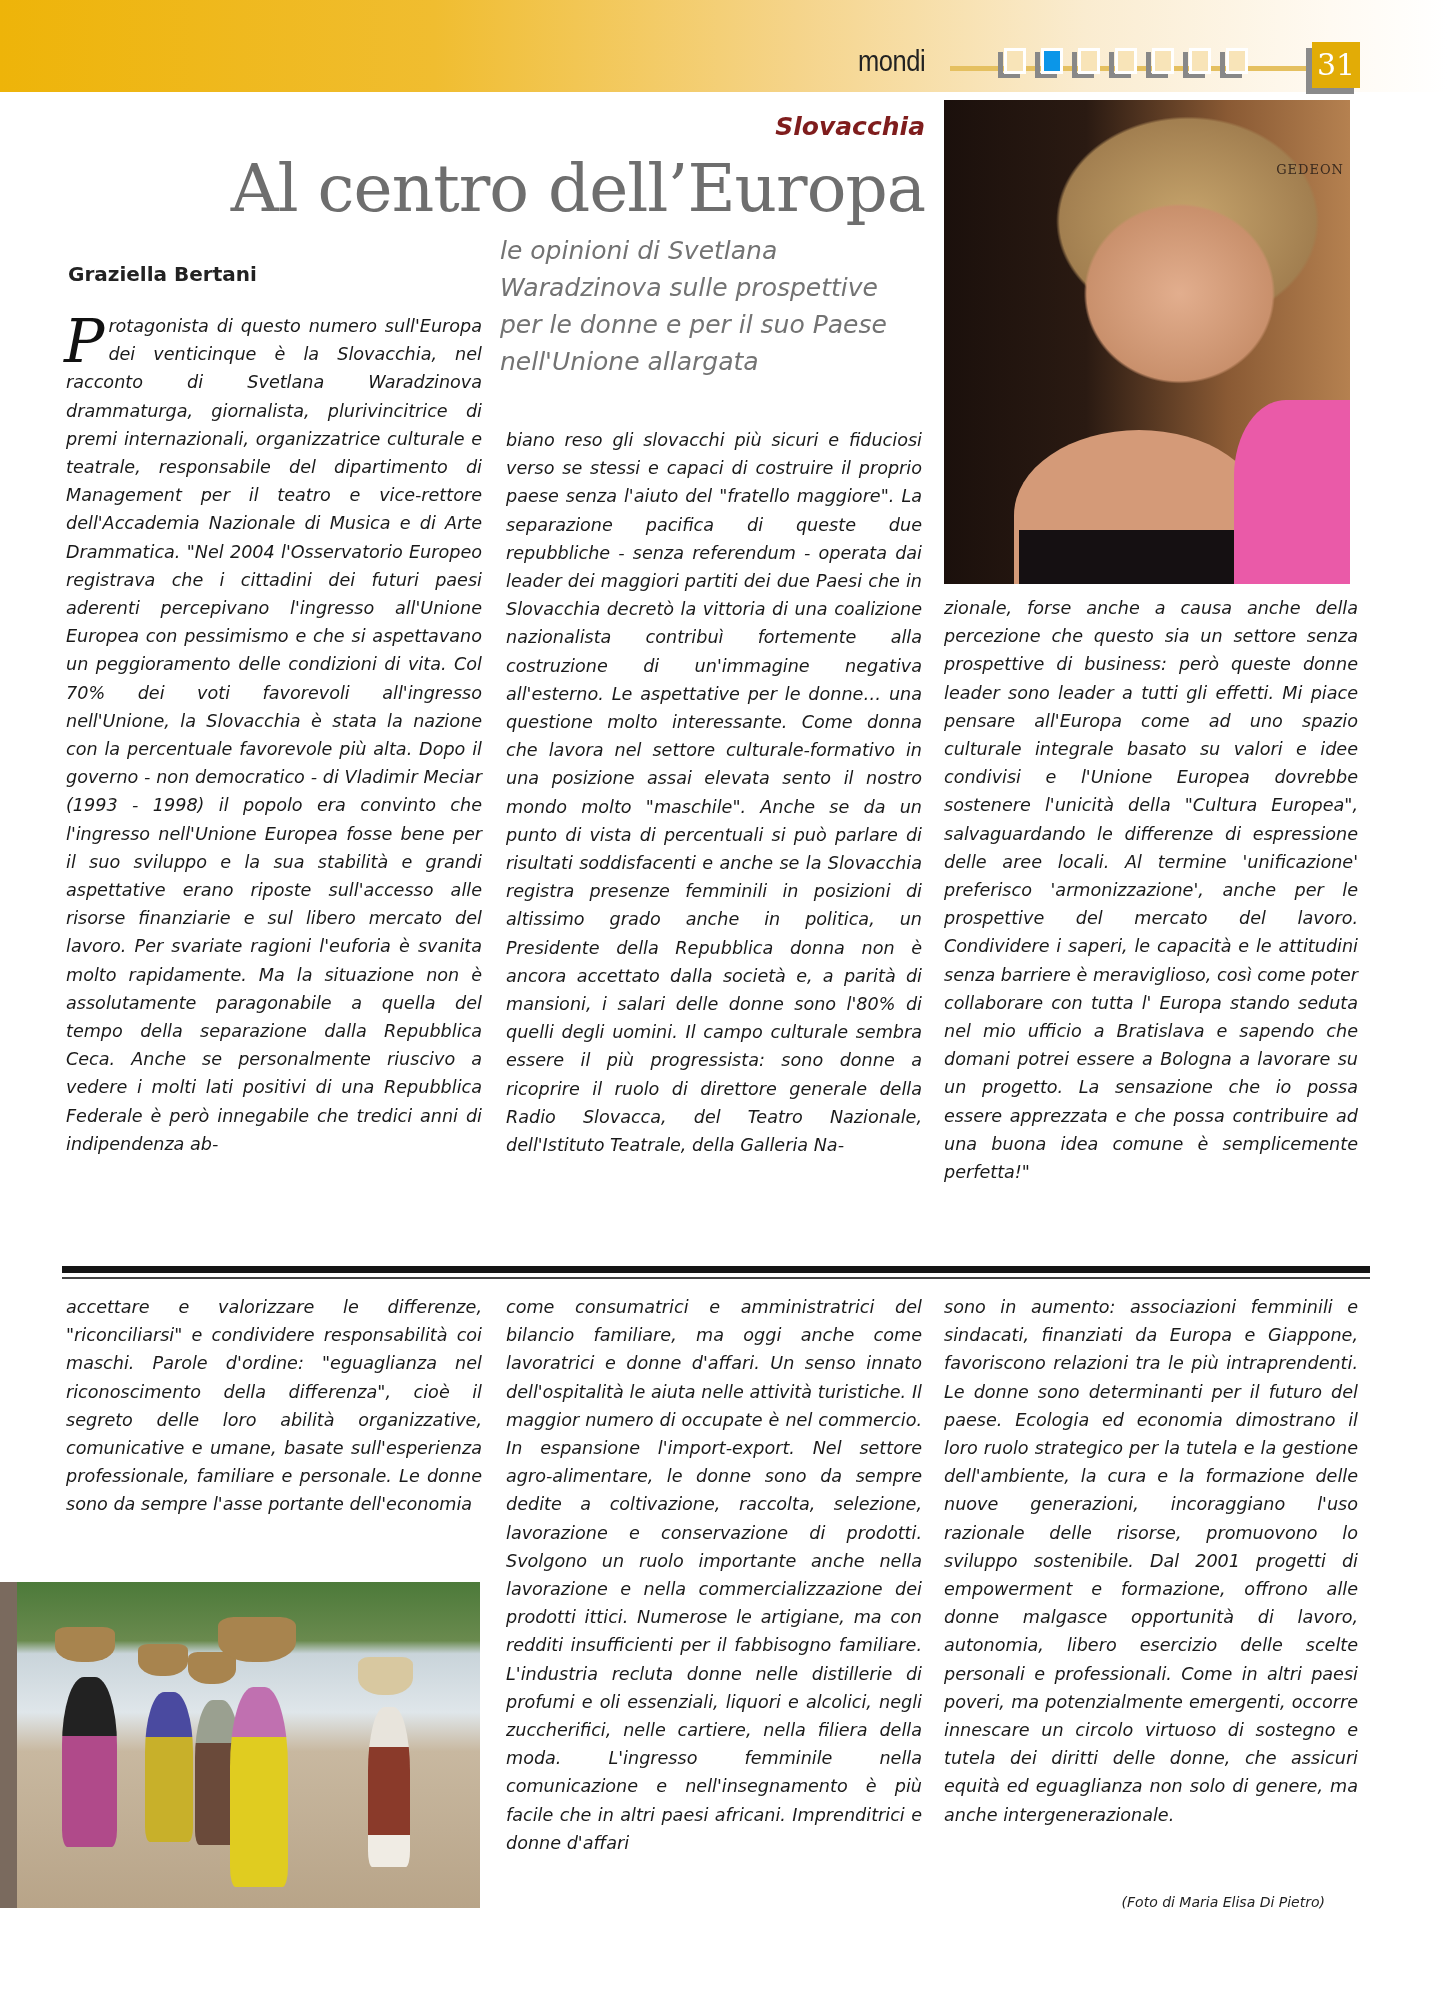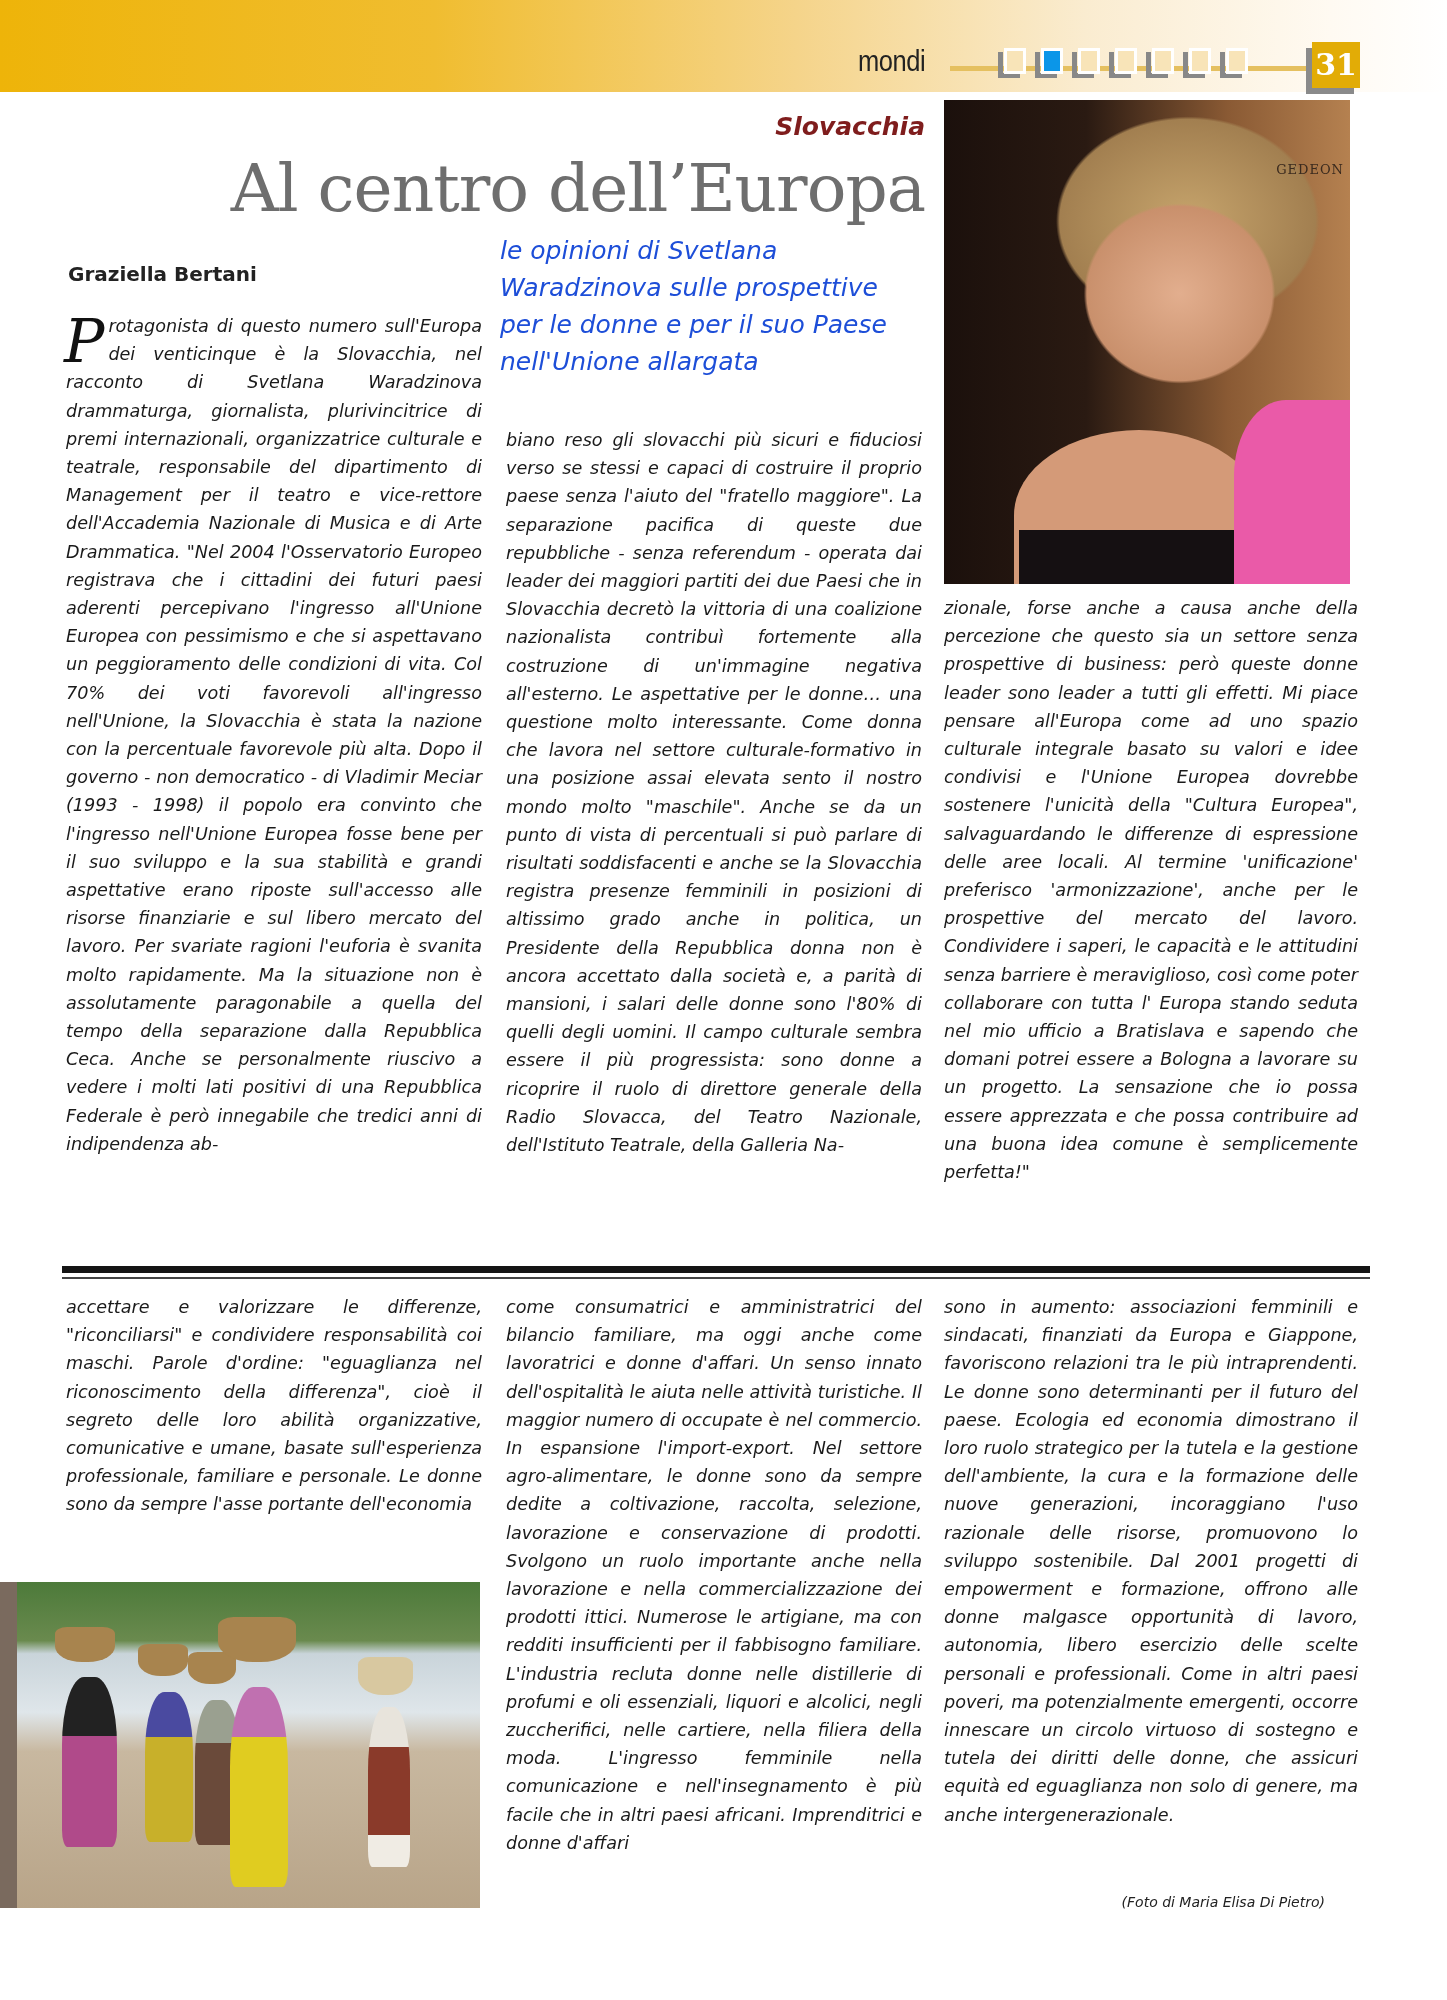--- a/index.html
+++ b/index.html
@@ -6,26 +6,26 @@
   body { width: 1447px; height: 2000px; position: relative; overflow: hidden; font-family: "DejaVu Sans", sans-serif; color: #1a1a1a; }
 
   .header-band { position: absolute; left: 0; top: 0; width: 1447px; height: 92px;
     background: linear-gradient(to right, #eeb409 0%, #f0bd30 30%, #f5d48a 55%, #faecd0 75%, #fffaf2 92%, #ffffff 100%); }
   .section-label { position: absolute; left: 858px; top: 44px; font-family: "Liberation Sans", sans-serif; font-size: 30px; color: #222; letter-spacing: -0.5px; transform: scaleX(0.85); transform-origin: left; }
   .nav-line { position: absolute; left: 950px; top: 66px; width: 360px; height: 5px; background: #e5c060; }
   .nav-box { position: absolute; top: 48px; width: 22px; height: 26px; border: 3px solid #fff; background: #f8e4b8; box-sizing: border-box; }
   .nav-box.active { background: #0b96e8; }
   .nav-shadow { position: absolute; top: 52px; width: 22px; height: 26px; border-left: 5px solid #888; border-bottom: 5px solid #888; box-sizing: border-box; }
   .page-num-shadow { position: absolute; left: 1306px; top: 48px; width: 48px; height: 46px; background: #8a8a8a; }
-  .page-num { position: absolute; left: 1312px; top: 42px; width: 48px; height: 46px; background: #e2ac06; color: #fff; font-family: "DejaVu Serif", serif; font-weight: bold; font-size: 30px; text-align: center; line-height: 46px; }
+  .page-num { position: absolute; left: 1312px; top: 42px; width: 48px; height: 46px; background: #e2ac06; color: #fff; font-family: "DejaVu Serif", serif; font-weight: normal; font-size: 30px; text-align: center; line-height: 46px; }
 
   .kicker { position: absolute; right: 522px; top: 112px; font-family: "DejaVu Sans", sans-serif; font-style: italic; font-weight: bold; font-size: 25px; color: #7f1d1d; }
   .title { position: absolute; right: 522px; top: 150px; font-family: "DejaVu Serif", serif; font-size: 66px; color: #6e6e6e; letter-spacing: -1px; white-space: nowrap; text-align: right; }
   .author { position: absolute; left: 68px; top: 262px; font-family: "DejaVu Sans", sans-serif; font-weight: bold; font-size: 20px; color: #222; }
-  .subtitle { position: absolute; left: 500px; top: 232px; width: 420px; font-family: "DejaVu Sans", sans-serif; font-style: italic; font-size: 25px; line-height: 37px; color: #1d4ed8; }
+  .subtitle { position: absolute; left: 500px; top: 232px; width: 420px; font-family: "DejaVu Sans", sans-serif; font-style: italic; font-size: 25px; line-height: 37px; color: #737373; }
 
   .col { position: absolute; font-family: "DejaVu Sans", sans-serif; font-style: italic; font-size: 17.6px; line-height: 28.2px; text-align: justify; color: #1a1a1a; hyphens: manual; }
   .col p { margin: 0; }
   .col1 { left: 66px; top: 312px; width: 416px; }
   .col2 { left: 506px; top: 426px; width: 416px; }
   .col3 { left: 944px; top: 594px; width: 414px; }
   .dropcap { float: left; font-family: "DejaVu Serif", serif; font-style: italic; font-size: 60px; line-height: 50px; margin: 4px 4px 0 -2px; color: #111; }
 
   .rule-thick { position: absolute; left: 62px; top: 1266px; width: 1308px; height: 7px; background: #151515; }
   .rule-thin { position: absolute; left: 62px; top: 1277px; width: 1308px; height: 2px; background: #444; }

